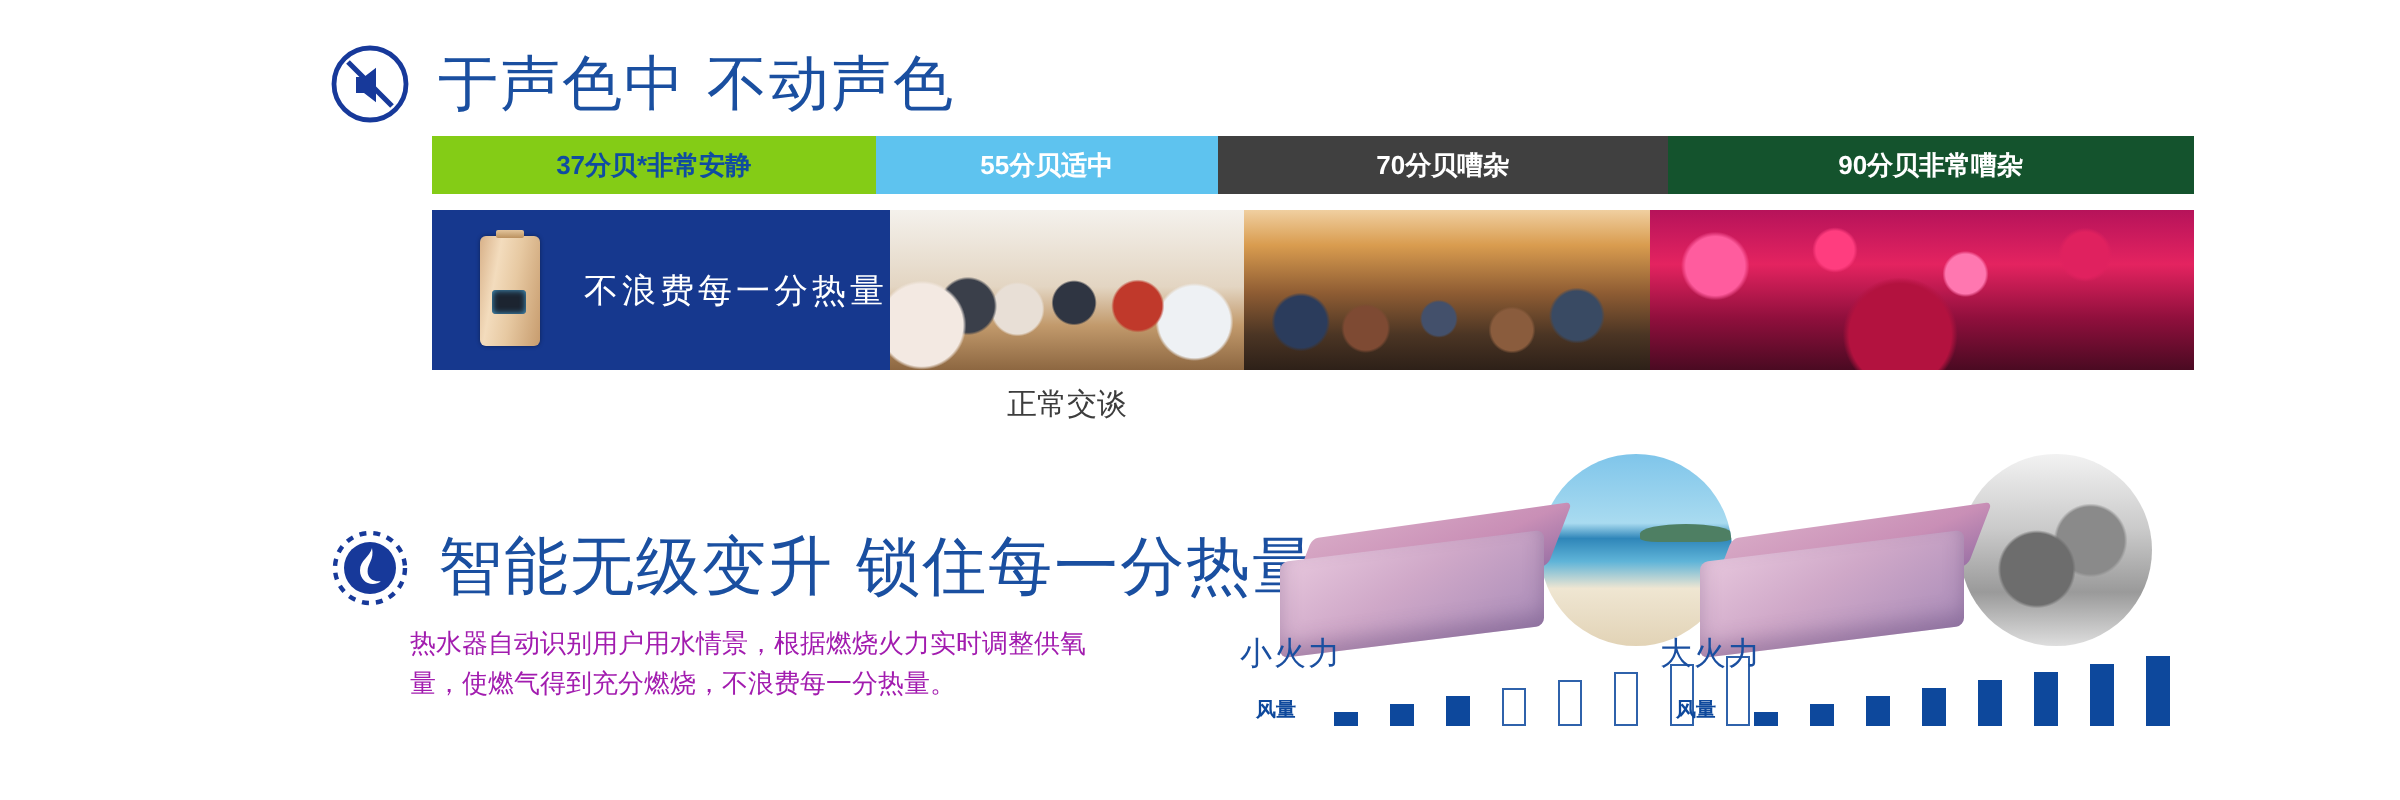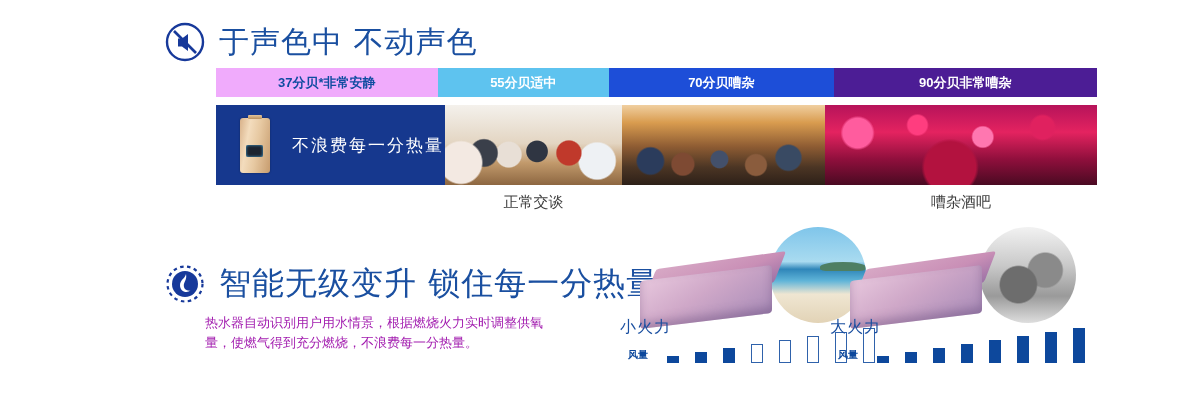--- a/index.html
+++ b/index.html
@@ -13,27 +13,27 @@
   .sec1-head{position:absolute;left:163px;top:20px;display:flex;align-items:center;gap:12px;}
   .icon-circle{width:44px;height:44px;flex:0 0 44px;}
   .sec-title{
     font-size:30px;color:#1a4fa0;letter-spacing:1px;white-space:nowrap;
     font-family:"DejaVu Sans","Liberation Sans",sans-serif;font-weight:400;
   }
 
   .db-bar{position:absolute;left:216px;top:68px;width:881px;height:29px;display:flex;}
   .db-seg{display:flex;align-items:center;justify-content:center;height:100%;}
   .db-seg span{font-size:13px;font-weight:bold;white-space:nowrap;}
-  .seg0{width:229px;background:#f0abfc;}
+  .seg0{width:229px;background:#84cc16;}
   .seg0 span{color:#0f4ca1;}
   .seg1{width:177px;background:#5ec3ef;}
   .seg1 span{color:#ffffff;}
-  .seg2{width:232px;background:#1d4ed8;}
+  .seg2{width:232px;background:#404040;}
   .seg2 span{color:#ffffff;}
-  .seg3{width:272px;background:#4c1d95;}
+  .seg3{width:272px;background:#14532d;}
   .seg3 span{color:#ffffff;}
 
   .photo-row{position:absolute;left:216px;top:105px;width:881px;height:80px;display:flex;}
   .cell{height:80px;position:relative;overflow:hidden;}
   .cell0{width:229px;background:#16388e;display:flex;align-items:center;}
   .heater{
     width:30px;height:55px;margin-left:24px;border-radius:3px;
     background:linear-gradient(100deg,#d8b189 0%,#f3dcbd 28%,#e7c9a2 55%,#c79c6e 100%);
     position:relative;box-shadow:0 0 2px rgba(0,0,0,.4);
   }
@@ -194,21 +194,20 @@
     </div>
     <div class="cell cell2">
       <div class="ph-street"></div>
     </div>
     <div class="cell cell3">
       <div class="ph-bar"></div>
     </div>
   </div>
 
   <div class="caption cap1">正常交谈</div>
-  <div class="caption cap3">嘈杂酒吧</div>
 
   <div class="sec2-head">
     <span class="icon-circle">
       <svg viewBox="0 0 44 44" width="44" height="44">
         <circle cx="22" cy="22" r="17.5" fill="none" stroke="#17399a" stroke-width="2.2" stroke-dasharray="3.5 3.5"></circle>
         <circle cx="22" cy="22" r="13" fill="#17399a"></circle>
         <path d="M23 12c-1 4.5-6 6-6 11.2 0 4 3 6.8 6.4 6.8 1.6 0 3-.5 4-1.4-4.2.4-6.6-1.8-6.6-5 0-4 3.4-5.6 2.2-11.6z" fill="#ffffff"></path>
       </svg>
     </span>
     <span class="sec2-title">智能无级变升 锁住每一分热量</span>

